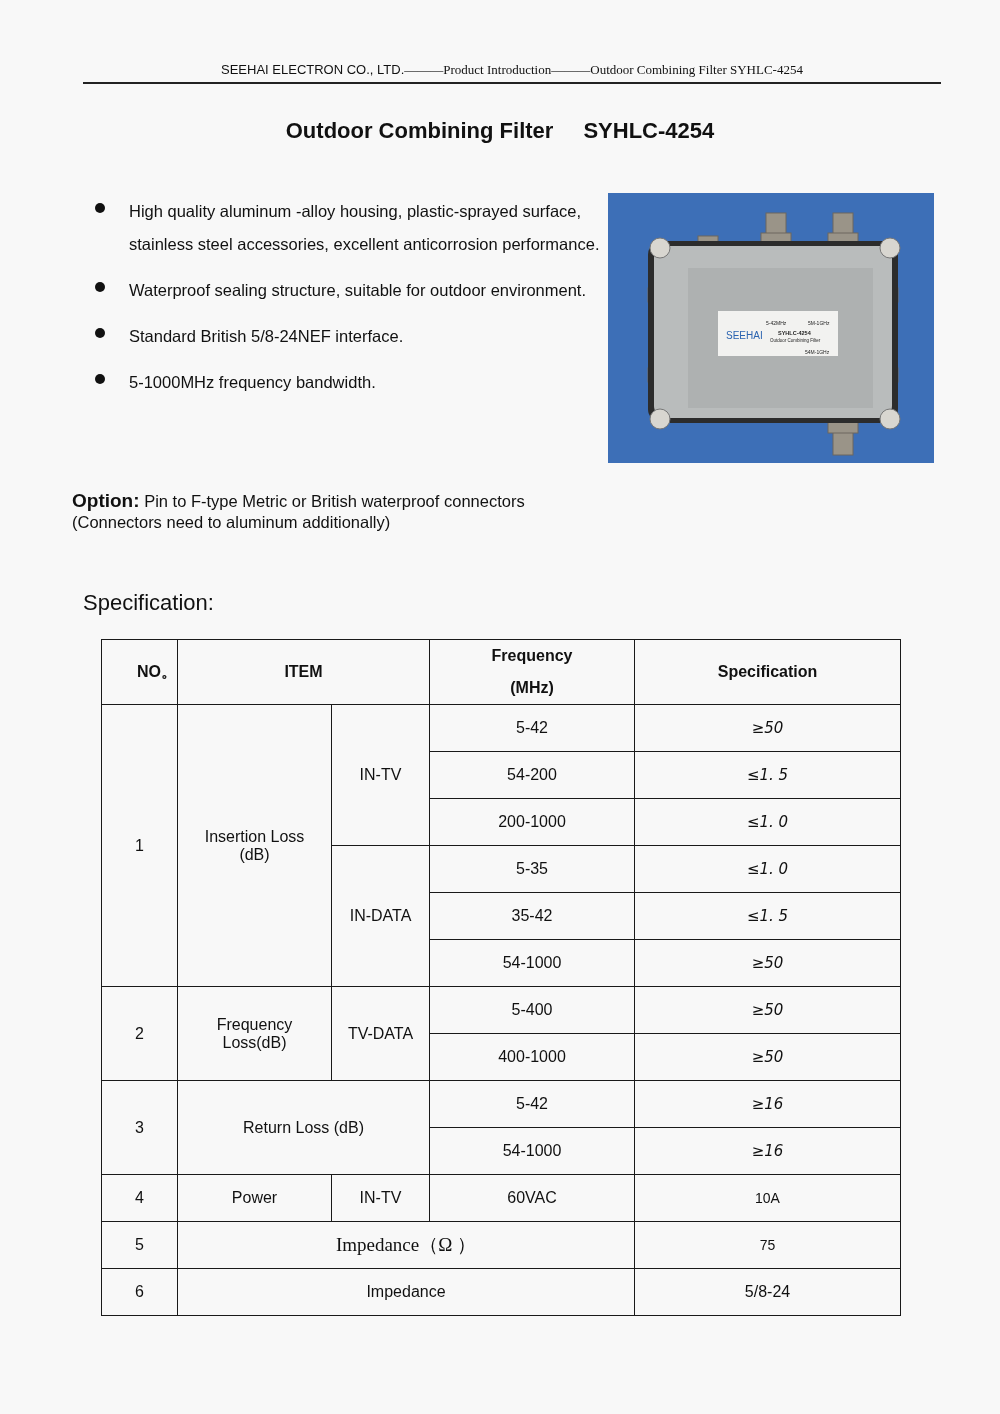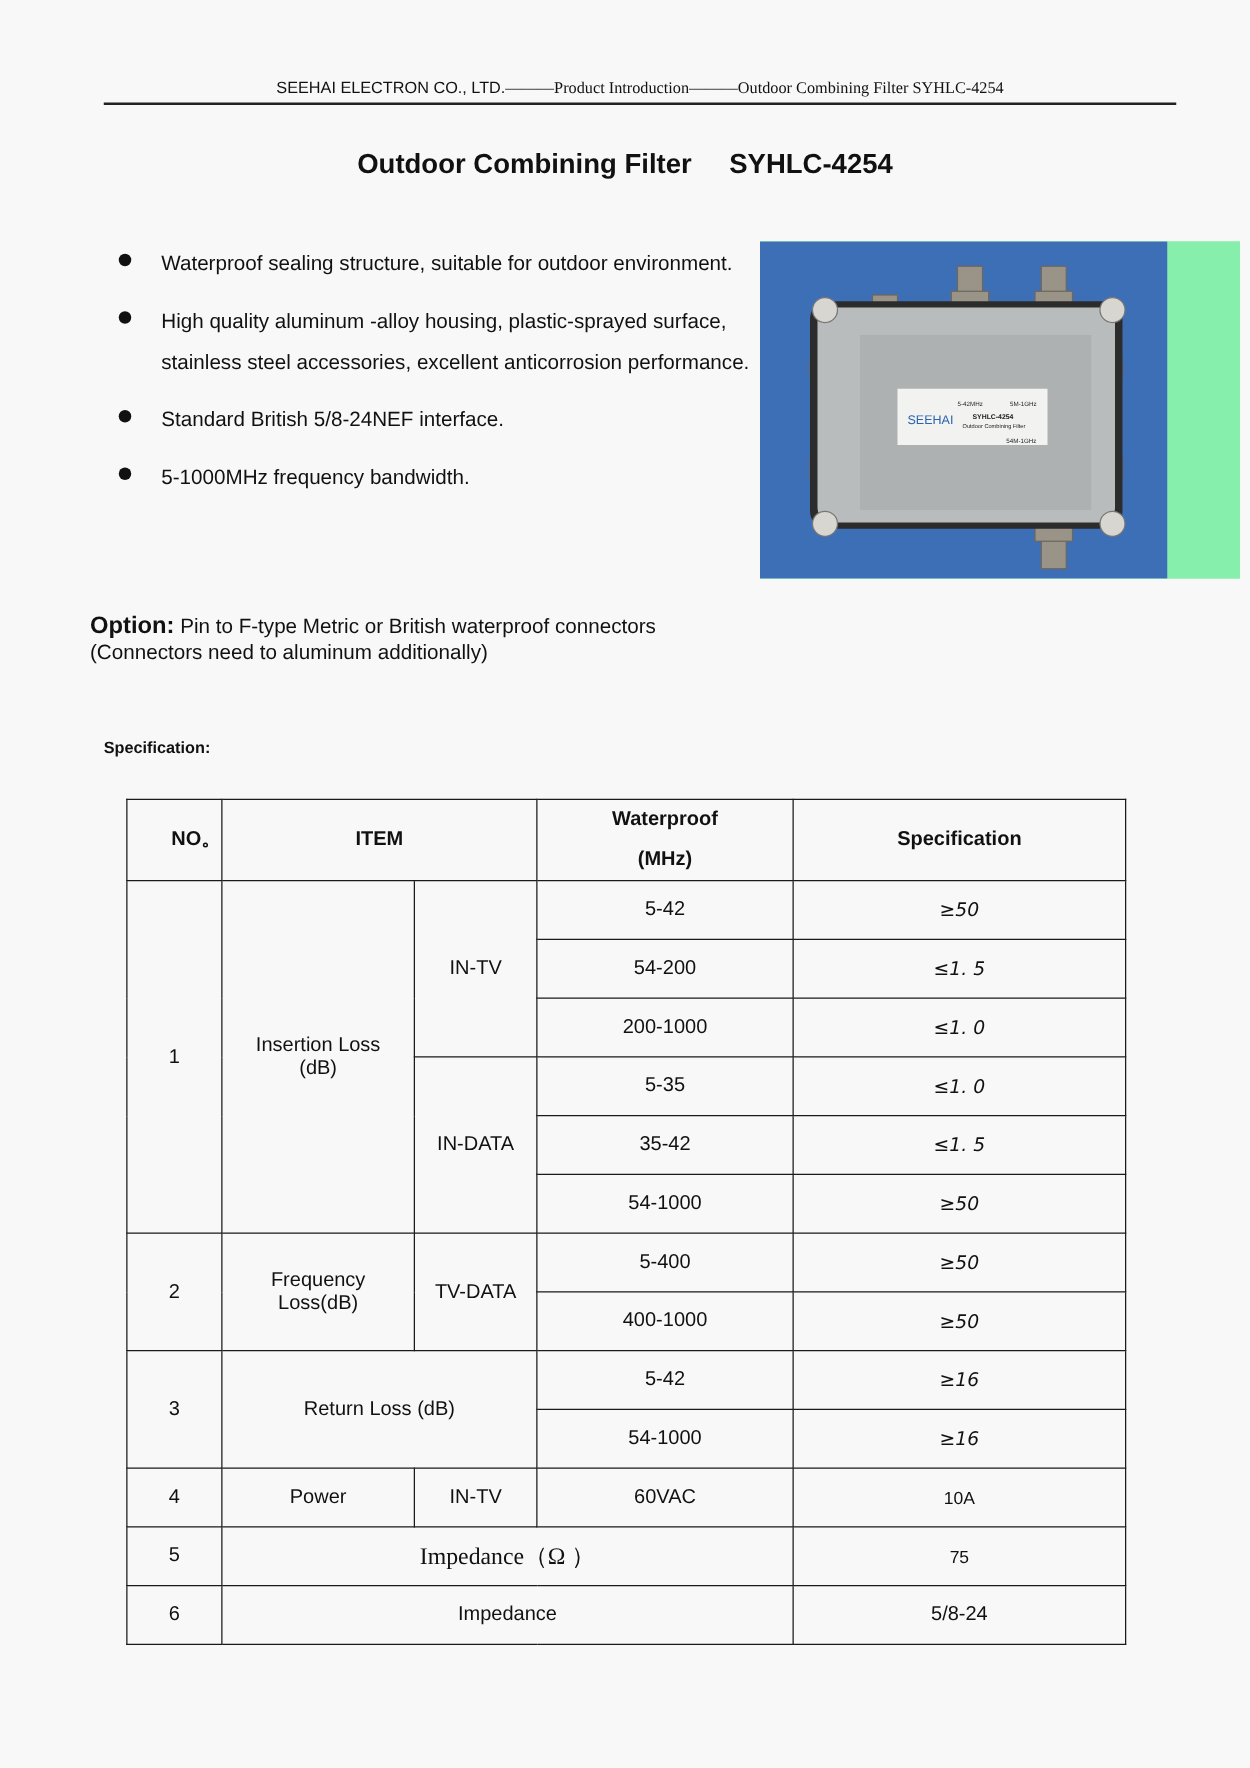--- a/index.html
+++ b/index.html
@@ -31,31 +31,31 @@
   }
   .features li {
     position: relative; padding-left: 36px; font-size: 16.5px;
     line-height: 33px; margin-bottom: 13px;
   }
   .features li .bullet {
     position: absolute; left: 2px; top: 8px;
     width: 10px; height: 10px; border-radius: 50%; background: #111;
   }
   .photo {
-    position: absolute; left: 608px; top: 193px; width: 384px; height: 270px;
-    background: #86efac; overflow: hidden;
+    position: absolute; left: 608px; top: 193px; width: 326px; height: 270px;
+    background: #a3a3a3; overflow: hidden;
   }
   .option {
     position: absolute; left: 72px; top: 490px; width: 540px;
     font-size: 16.5px; line-height: 21px;
   }
   .option .opt-label { font-weight: bold; font-size: 19px; }
   .spec-heading {
     position: absolute; left: 83px; top: 590px;
-    font-size: 13px; font-weight: bold;
+    font-size: 22px; font-weight: normal;
   }
   table.spec {
     position: absolute; left: 101px; top: 639px; width: 799px;
     border-collapse: collapse; table-layout: fixed;
     font-size: 16px;
   }
   table.spec td, table.spec th {
     border: 1.5px solid #1a1a1a; text-align: center; vertical-align: middle;
     padding: 0; font-weight: normal;
   }
@@ -71,22 +71,22 @@
 <div class="header">
   <span>SEEHAI ELECTRON CO., LTD.</span><span class="serif">———</span><span class="serif">Product Introduction</span><span class="serif">———</span><span class="serif">Outdoor Combining Filter SYHLC-4254</span>
 </div>
 <div class="header-rule"></div>
 
 <div class="title">
   <span>Outdoor Combining Filter</span><span class="model">SYHLC-4254</span>
 </div>
 
 <ul class="features">
+  <li><span class="bullet"></span><span>High quality aluminum -alloy housing, plastic-sprayed surface, stainless steel accessories, excellent anticorrosion performance.</span></li>
   <li><span class="bullet"></span><span>Waterproof sealing structure, suitable for outdoor environment.</span></li>
-  <li><span class="bullet"></span><span>High quality aluminum -alloy housing, plastic-sprayed surface, stainless steel accessories, excellent anticorrosion performance.</span></li>
   <li><span class="bullet"></span><span>Standard British 5/8-24NEF interface.</span></li>
   <li><span class="bullet"></span><span>5-1000MHz frequency bandwidth.</span></li>
 </ul>
 
 <div class="photo">
   <svg width="326" height="270" viewBox="0 0 326 270">
     <rect x="0" y="0" width="326" height="270" fill="#3d6fb7"></rect>
 
     <g fill="#9a9488" stroke="#6d675e">
       <rect x="158" y="20" width="20" height="30"></rect>
@@ -135,21 +135,21 @@
     <col style="width:76px">
       <col style="width:154px">
       <col style="width:98px">
       <col style="width:205px">
       <col style="width:266px">
   </colgroup>
   <tbody>
       <tr>
     <th style="text-align:right;padding-left:15px">NO。</th>
     <th colspan="2">ITEM</th>
-    <th><span>Waterproof</span><br><span>(MHz)</span></th>
+    <th><span>Frequency</span><br><span>(MHz)</span></th>
     <th>Specification</th>
   </tr>
 
   <tr>
     <td rowspan="6">1</td>
     <td rowspan="6" style="padding:0 18px">Insertion Loss (dB)</td>
     <td rowspan="3">IN-TV</td>
     <td>5-42</td>
     <td class="cjk">≥50</td>
   </tr>

